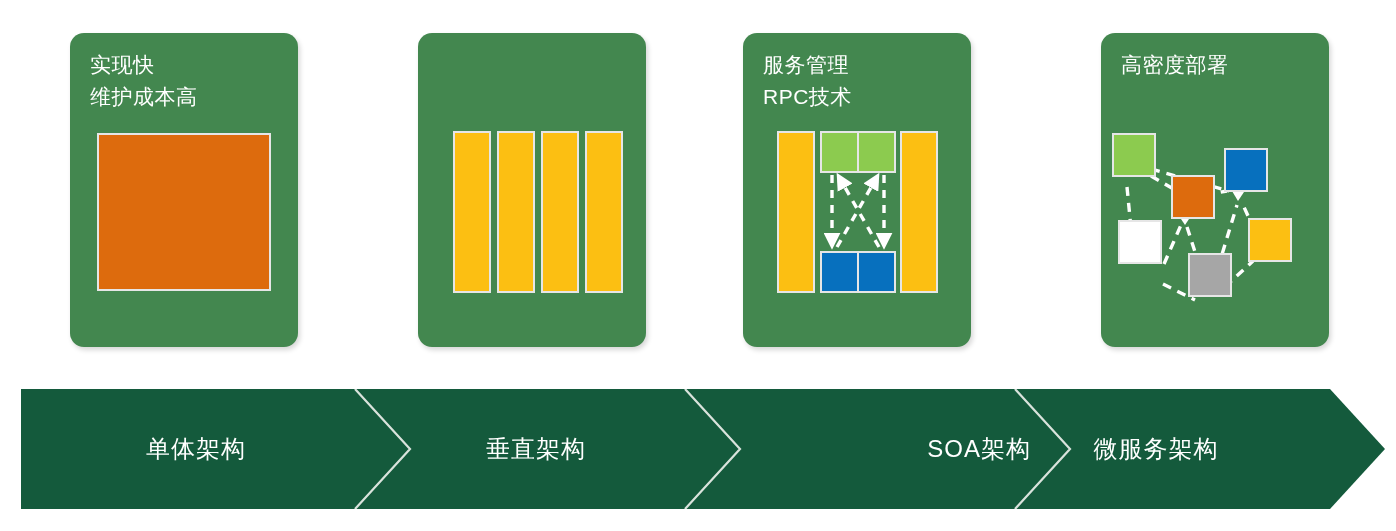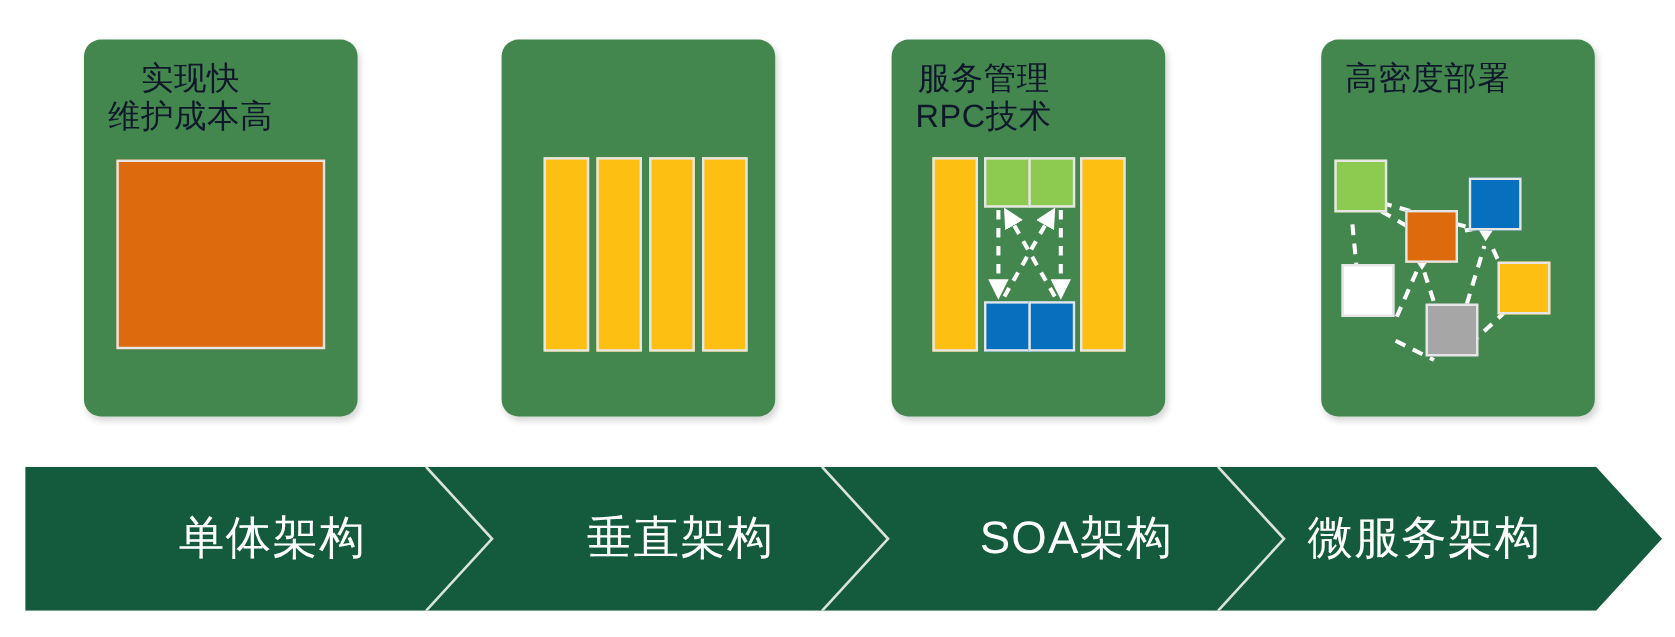--- a/index.html
+++ b/index.html
@@ -32,26 +32,25 @@
     height: 314px;
     background: #43874F;
     border-radius: 14px;
     box-shadow: 2px 3px 5px rgba(0,0,0,0.16);
     box-sizing: border-box;
   }
   .card-title {
     position: absolute;
     left: 20px;
     top: 16px;
-    color: #0f172a;
-    font-size: 27px;
+    color: #ffffff;
+    font-size: 21px;
     line-height: 32px;
     white-space: pre;
     letter-spacing: 0.5px;
-    text-align: center;
   }
   .card-art {
     position: absolute;
     left: 0; top: 96px;
     width: 228px;
     height: 200px;
   }
 
   
   .shape {
@@ -65,28 +64,27 @@
     position: absolute;
     left: 21px;
     top: 389px;
     width: 1364px;
     height: 120px;
   }
   #banner svg { display:block; }
   .banner-label {
     position: absolute;
     color: #ffffff;
-    font-size: 38px;
+    font-size: 24px;
     line-height: 120px;
     height: 120px;
     top: 0;
     text-align: center;
     white-space: nowrap;
     letter-spacing: 1px;
-    padding-left: 31px;
   }
 </style>
 </head>
 <body>
 
 <div id="stage">
 
   <div class="card" style="left:70px;">
     <div class="card-title"><span>实现快</span><br><span>维护成本高</span></div>
     <div class="card-art">
@@ -185,17 +183,17 @@
       <path d="M0,0 L1309,0 L1364,60 L1309,120 L0,120 Z" fill="#145A3C"></path>
 
       <g stroke="#D9E3DC" stroke-width="2.2" fill="none">
         <path d="M334,0 L389,60 L334,120"></path>
         <path d="M664,0 L719,60 L664,120"></path>
         <path d="M994,0 L1049,60 L994,120"></path>
       </g>
     </svg>
     <div class="banner-label" style="left:0px;   width:350px;">单体架构</div>
     <div class="banner-label" style="left:350px; width:330px;">垂直架构</div>
-    <div class="banner-label" style="left:680px; width:330px;">SOA架构</div>
+    <div class="banner-label" style="left:680px; width:330px;text-align:right;">SOA架构</div>
     <div class="banner-label" style="left:970px;width:330px;">微服务架构</div>
   </div>
 
 </div>
 
 </body></html>

